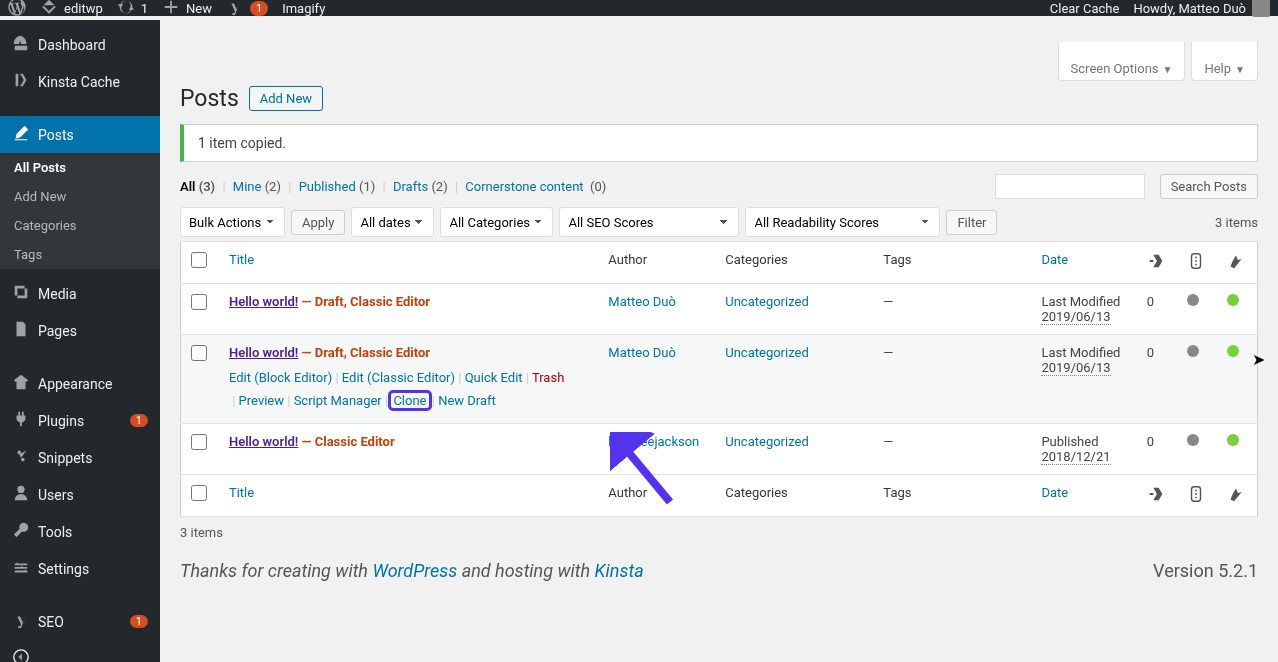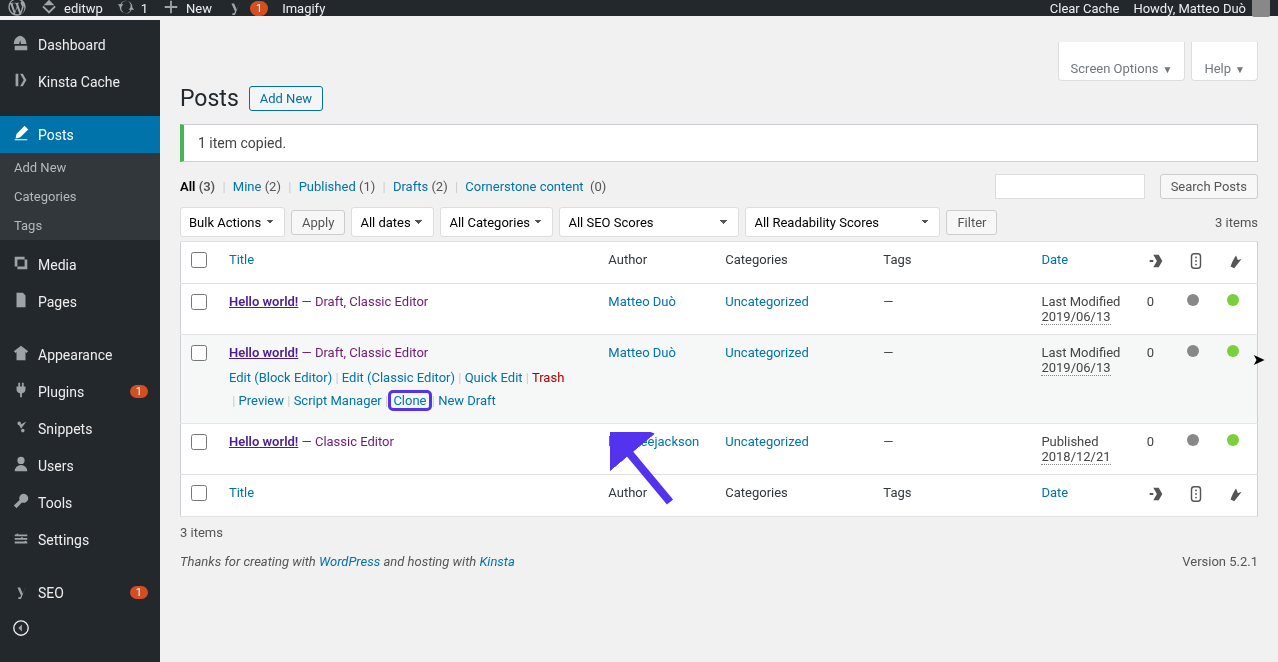--- a/index.html
+++ b/index.html
@@ -63,32 +63,32 @@
 table.wp-list tbody tr { border-top: 1px solid #e5e5e5; }
 table.wp-list tbody tr.hovered { background: #f6f7f7; }
 .col-cb { width: 30px; }
 .col-title { width: 360px; }
 .col-author { width: 100px; }
 .col-cat { width: 150px; }
 .col-tag { width: 150px; }
 .col-date { width: 100px; }
 .col-icon { width: 36px; text-align: center; }
 .row-title { font-weight: 600; color: #4c1d95; text-decoration: underline; }
-.state { color: #701a75; font-weight: 400; }
+.state { color: #c2410c; font-weight: 700; }
 .row-actions { margin-top: 6px; font-size: 13px; color: #ccc; line-height: 1.8; }
 .row-actions span { white-space: nowrap; }
 .dotted { border-bottom: 1px dotted #888; }
 .dot { width: 12px; height: 12px; border-radius: 50%; display: inline-block; }
 .dot-gray { background: #888; }
 .dot-green { background: #7ad03a; }
 .clone-hl { outline: 3px solid #5333ed; border-radius: 2px; padding: 0 2px; }
 
 .arrow { position: absolute; left: 450px; top: 400px; pointer-events: none; }
 
-.footer { display: flex; justify-content: space-between; margin-top: 14px; font-style: italic; color: #555; font-size: 13px; padding-bottom:10px;}
+.footer { display: flex; justify-content: space-between; margin-top: 20px; font-style: italic; color: #555; font-size: 18px; padding-bottom:10px;}
 .footer em a { font-style: italic; }
 
 .tablenav-bottom { display: flex; justify-content: space-between; align-items: center; margin-top: 8px; }
 
 .ico-sm { width:18px; height:18px; fill:#555; }
 input[type=checkbox]{ width:16px; height:16px; }
 
 .cursor-arrow { position:absolute; top:350px; left:1252px; pointer-events:none; font-size:16px; color:#000; }
 </style>
 </head>
@@ -156,20 +156,21 @@
       </li>
     <li class="separator"></li>
     <li class="current">
         <span class="micon"><svg viewBox="0 0 20 20">
             <path d="M14 2l4 4-9 9-5 1 1-5zM3 17h14v1H3z"></path>
           </svg></span>
         <span>Posts</span>
       </li>
   </ul>
   <ul class="submenu">
+    <li class="current-sub">All Posts</li>
     <li>Add New</li>
     <li>Categories</li>
     <li>Tags</li>
   </ul>
   <ul class="menu">
     <li>
         <span class="micon"><svg viewBox="0 0 20 20">
             <path d="M3 3h11v11H3zM6 6h11v11H6z" fill-rule="evenodd"></path>
           </svg></span>
         <span>Media</span>

